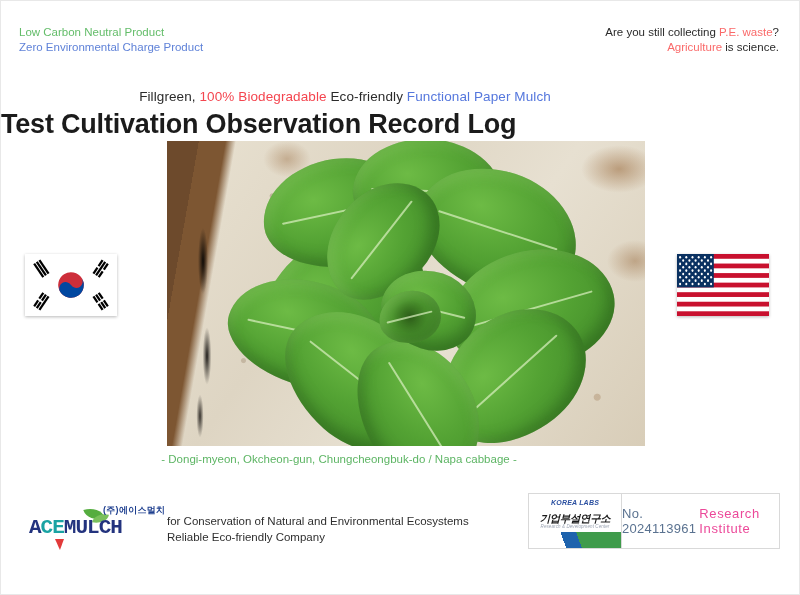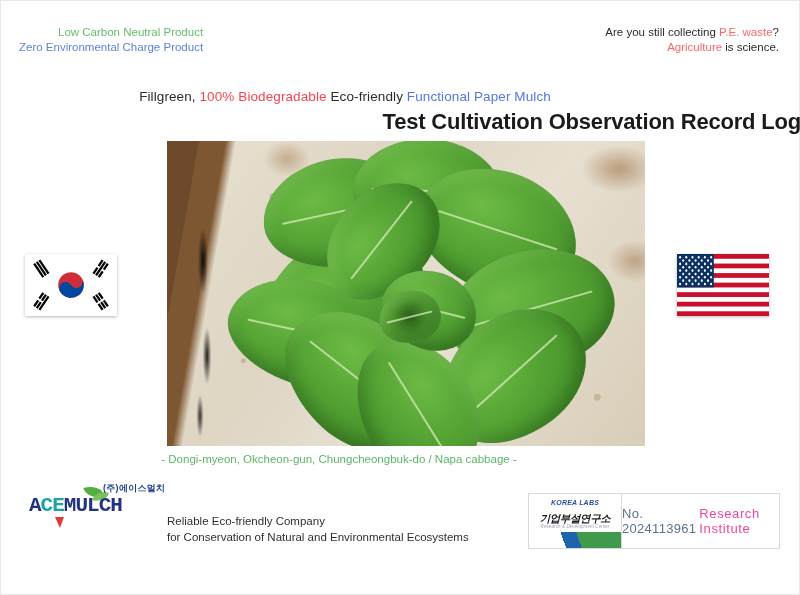--- a/index.html
+++ b/index.html
@@ -26,21 +26,21 @@
     box-sizing: border-box;
   }
 
   
   .hdr-left {
     position: absolute;
     left: 18px;
     top: 24px;
     line-height: 15px;
     font-size: 11.5px;
-    text-align: right;
+    text-align: left;
   }
   .hdr-right {
     position: absolute;
     right: 20px;
     top: 24px;
     line-height: 15px;
     font-size: 11.5px;
     text-align: right;
   }
   .c-green { color: #64bd6a; }
@@ -59,22 +59,22 @@
     letter-spacing: 0.1px;
   }
   .subtitle .red  { color: #f4454f; }
   .subtitle .blue { color: #5577dd; }
 
   .main-title {
     position: absolute;
     left: 0;
     top: 108px;
     width: 800px;
-    text-align: right;
-    font-size: 22px;
+    text-align: left;
+    font-size: 27px;
     font-weight: bold;
     color: #1b1b1b;
     letter-spacing: -0.2px;
   }
 
   
   .photo-wrap {
     position: absolute;
     left: 166px;
     top: 140px;
@@ -143,21 +143,21 @@
     height: 62px;
     box-shadow: 0 1px 3px rgba(0,0,0,.28);
   }
   .flag-kr { left: 24px; top: 253px; background: #ffffff; }
   .flag-us { left: 676px; top: 253px; background: #ffffff; }
 
   
   .logo-block {
     position: absolute;
     left: 28px;
-    top: 480px;
+    top: 502px;
     width: 150px;
     height: 46px;
   }
   .logo-korean {
     position: absolute;
     left: 74px;
     top: 1px;
     font-size: 9px;
     color: #1e3f8f;
     font-weight: bold;
@@ -439,22 +439,22 @@
 
   <div class="logo-block">
     <div class="logo-leaf"></div>
     <div class="logo-leaf2"></div>
     <div class="logo-korean">(주)에이스멀치</div>
     <div class="logo-word"><span>A</span><span class="ce">CE</span><span>MULCH</span></div>
     <div class="logo-redmark"></div>
   </div>
 
   <div class="tagline">
+    <div>for Conservation of Natural and Environmental Ecosystems</div>
     <div>Reliable Eco-friendly Company</div>
-    <div>for Conservation of Natural and Environmental Ecosystems</div>
   </div>
 
   <div class="cert-box">
     <div class="cert-badge">
       <div class="cert-badge-logo">KOREA LABS</div>
       <div class="cert-badge-kr">기업부설연구소</div>
       <div class="cert-badge-sub">Research &amp; Development Center</div>
       <div class="cert-badge-wave"></div>
     </div>
     <div class="cert-text">

